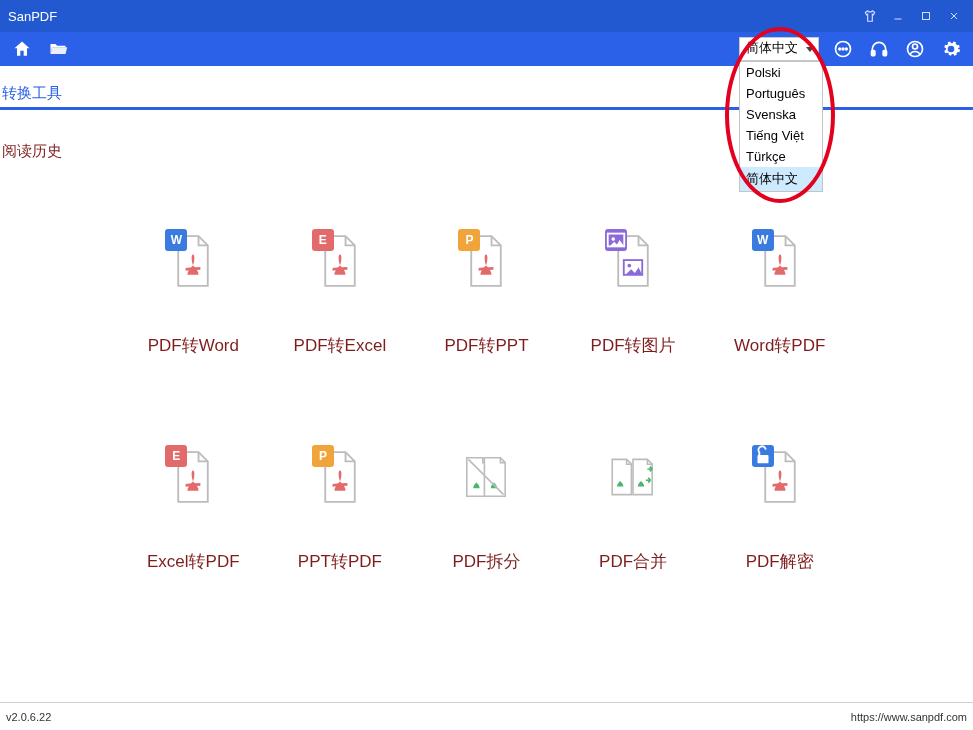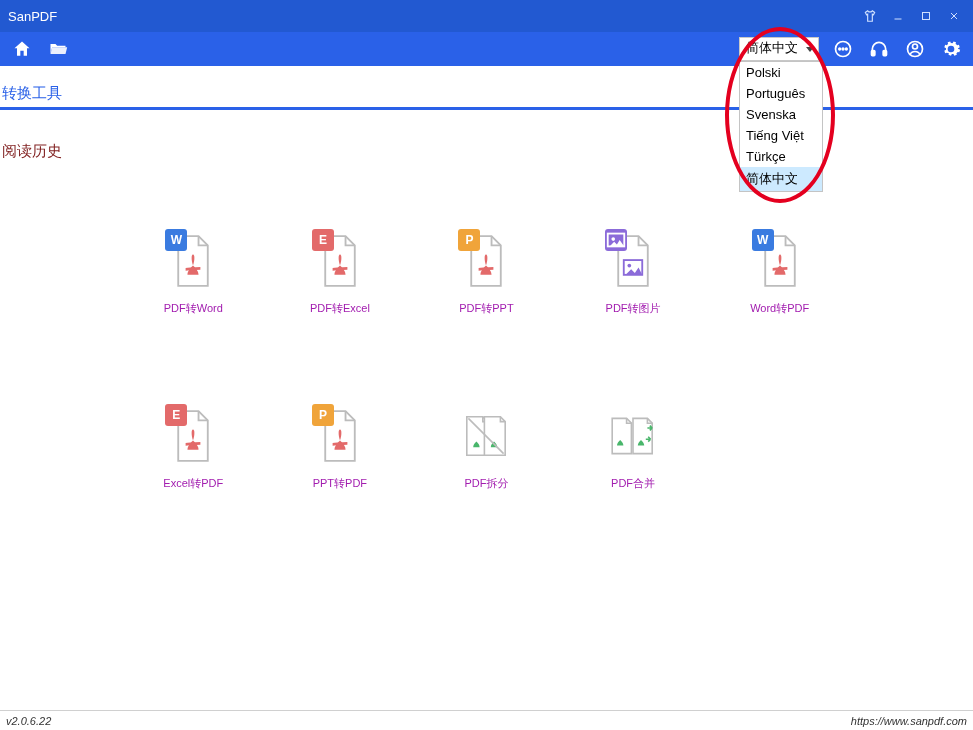--- a/index.html
+++ b/index.html
@@ -14,25 +14,25 @@
 .lang-select { position: relative; background:#fff; border:1px solid #c8c8c8; height:24px; min-width:80px; padding:1px 16px 1px 6px; font-size:13px; cursor:pointer; }
 .lang-select::after { content:""; position:absolute; right:4px; top:9px; border-left:4px solid transparent; border-right:4px solid transparent; border-top:5px solid #444; }
 .lang-menu { position:absolute; top:23px; left:-1px; width:84px; background:#fff; border:1px solid #c4c4c4; z-index:10; }
 .lang-item { padding:3px 6px; font-size:13px; cursor:pointer; }
 .lang-item.selected { background:#cdeaff; }
 .tabs { display:flex; justify-content:center; gap:28px; padding:14px 0 6px; font-size:15px;flex-direction:column; }
 .tab { padding:4px 2px; cursor:pointer; color:#7f1d1d; }
 .tab.active { color:#2a61e8; border-bottom:3px solid #2a61e8; }
 .grid { padding: 60px 120px 0 120px; display:grid; grid-template-columns: repeat(5, 1fr); row-gap: 90px; justify-items:center; }
 .tile { display:flex; flex-direction:column; align-items:center; gap:10px; cursor:pointer; }
-.tile-label { font-size:11px; color:#a21caf; }
+.tile-label { font-size:17px; color:#7f1d1d;margin-top:33px; }
 .doc { width:48px; height:60px; position:relative; }
 .doc svg { width:48px; height:60px; }
 .badge { position:absolute; top:-2px; left:-4px; width:22px; height:22px; border-radius:3px; display:flex; align-items:center; justify-content:center; font-size:12px; font-weight:bold; color:#fff; }
-.footer { position:absolute; bottom:0; left:0; right:0; height:20px; border-top:1px solid #d0d0d0; display:flex; align-items:center; padding:0 6px; font-size:11px; color:#333; background:#fff;font-style:italic; }
+.footer { position:absolute; bottom:0; left:0; right:0; height:28px; border-top:1px solid #d0d0d0; display:flex; align-items:center; padding:0 6px; font-size:11px; color:#333; background:#fff; }
 .footer-spacer { flex:1; }
 .annot { position:absolute; border:4px solid #e4001f; border-radius:50%; pointer-events:none; z-index:99; }
 </style>
 </head>
 <body>
 
 <div class="titlebar">
   <span>SanPDF</span>
   <div class="titlebar-spacer"></div>
   <div id="titlebar-icons" style="display: flex; gap: 6px;">
@@ -219,20 +219,35 @@
           <path d="M22 8v6h6" fill="none" stroke="#bcbcbc" stroke-width="2"></path>
           <path d="M10 42c0-3 2-5 4-7 2 2 4 4 4 7h-8z" fill="#49b66b"></path>
           <path d="M30 8h18l6 6v38H30z" fill="#fff" stroke="#bcbcbc" stroke-width="2"></path>
           <path d="M48 8v6h6" fill="none" stroke="#bcbcbc" stroke-width="2"></path>
           <path d="M36 42c0-3 2-5 4-7 2 2 4 4 4 7h-8z" fill="#49b66b"></path>
           <path d="M52 20h6m0 0l-3-3m3 3l-3 3" stroke="#49b66b" stroke-width="2" fill="none" transform="translate(-4,0)"></path>
           <path d="M52 34h6m-6 0l3-3m-3 3l3 3" stroke="#49b66b" stroke-width="2" fill="none" transform="translate(-4,0) scale(-1,1) translate(-108,0)"></path>
         </svg></div>
       <div class="tile-label">PDF合并</div>
     </div>
+    <div class="tile">
+      <div class="doc"><svg viewBox="0 0 52 58">
+          <path d="M10 2h22l10 10v44H10z" fill="#fff" stroke="#bcbcbc" stroke-width="2"></path>
+          <path d="M32 2v10h10" fill="none" stroke="#bcbcbc" stroke-width="2"></path>
+          <path d="M20 44c0-4 3-7 6-10 3 3 6 6 6 10h-12z" fill="#e36a6a"></path>
+          <path d="M26 34c-2-6-2-12 0-12s2 6 0 12z" fill="#e36a6a"></path>
+          <path d="M18 38c4 0 8-1 16-1" stroke="#e36a6a" stroke-width="3" fill="none"></path>
+        </svg><div class="badge" style="background: rgb(58, 123, 224);">
+          <svg width="12" height="12" viewBox="0 0 24 24" fill="#fff">
+            <rect x="6" y="11" width="12" height="9" rx="1"></rect>
+            <path d="M8 11V8a4 4 0 117-3" fill="none" stroke="#fff" stroke-width="2"></path>
+          </svg>
+        </div></div>
+      <div class="tile-label">PDF解密</div>
+    </div>
   </div>
 
 <div class="footer">
   <span>v2.0.6.22</span>
   <div class="footer-spacer"></div>
   <span>https://www.sanpdf.com</span>
 </div>
 
 <div class="annot" id="annot" style="left: 725px; top: 27px; width: 110px; height: 176px;"></div>
 

